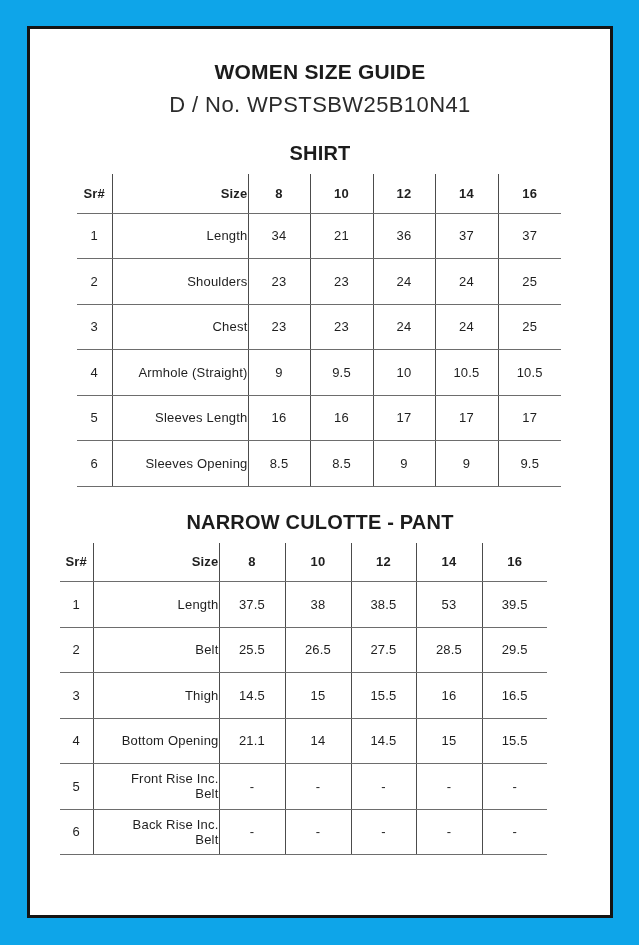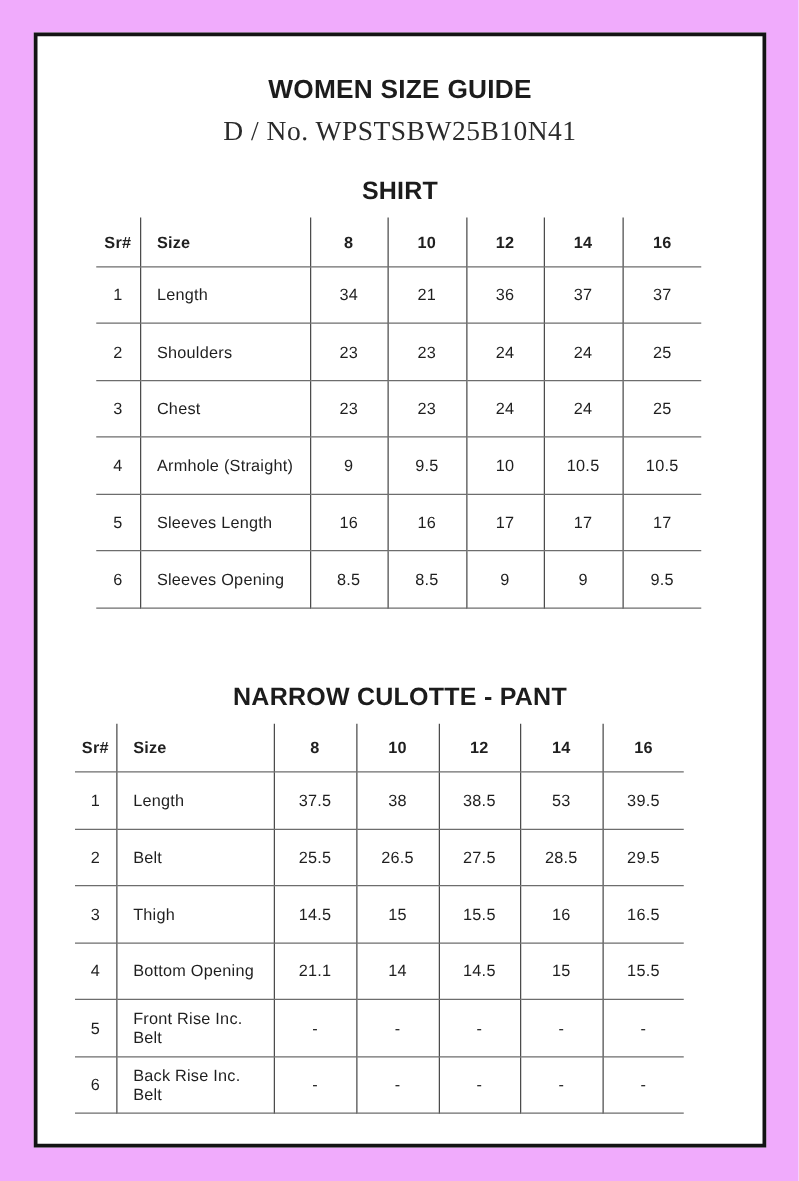--- a/index.html
+++ b/index.html
@@ -6,21 +6,21 @@
   html, body { background: #ffffff; }
   body {
     font-family: "Liberation Sans", sans-serif;
     color: #1d1d1d;
     -webkit-font-smoothing: antialiased;
   }
   .page {
     position: relative;
     width: 639px;
     height: 945px;
-    background: #f0abfc;
+    background: #0ea5e9;
     overflow: hidden;
   }
   .frame {
     position: absolute;
     left: 27px; top: 26px;
     width: 586px; height: 892px;
     border: 3px solid #141414;
     background: #ffffff;
   }
   .doc-title {
@@ -31,31 +31,30 @@
     letter-spacing: 0.2px;
     color: #1c1c1c;
   }
   .design-no {
     margin-top: 8px;
     text-align: center;
     font-size: 22px;
     font-weight: 400;
     letter-spacing: 0.4px;
     color: #2b2b2b;
-    font-family: Liberation Serif, serif;
   }
   .section-title {
     text-align: center;
     font-size: 20px;
     font-weight: 700;
     letter-spacing: 0.2px;
     color: #1c1c1c;
   }
   .section-title.shirt { margin-top: 24px; }
-  .section-title.pant  { margin-top: 60px; }
+  .section-title.pant  { margin-top: 24px; }
 
   table.size-table {
     border-collapse: collapse;
     table-layout: fixed;
     margin-top: 9px;
     font-size: 13px;
     color: #1f1f1f;
   }
   table.size-table.shirt { width: 484px; margin-left: 47px; }
   table.size-table.pant  { width: 487px; margin-left: 30px; }
@@ -66,21 +65,21 @@
     text-align: center;
     font-weight: 400;
     vertical-align: middle;
     letter-spacing: 0.2px;
   }
   .size-table th { font-weight: 700; }
   .size-table th:last-child,
   .size-table td:last-child { border-right: none; }
   .size-table thead th { height: 39px; }
   .size-table tbody td { height: 45.5px; }
-  .size-table .c-size { text-align: left; padding-left: 13px; }
+  .size-table .c-size { text-align: right; padding-left: 13px; }
 </style>
 </head>
 <body>
 
 <div class="page">
   <div class="frame">
 
     <div class="doc-title">WOMEN SIZE GUIDE</div>
 
     <div class="design-no">D / No. WPSTSBW25B10N41</div>

